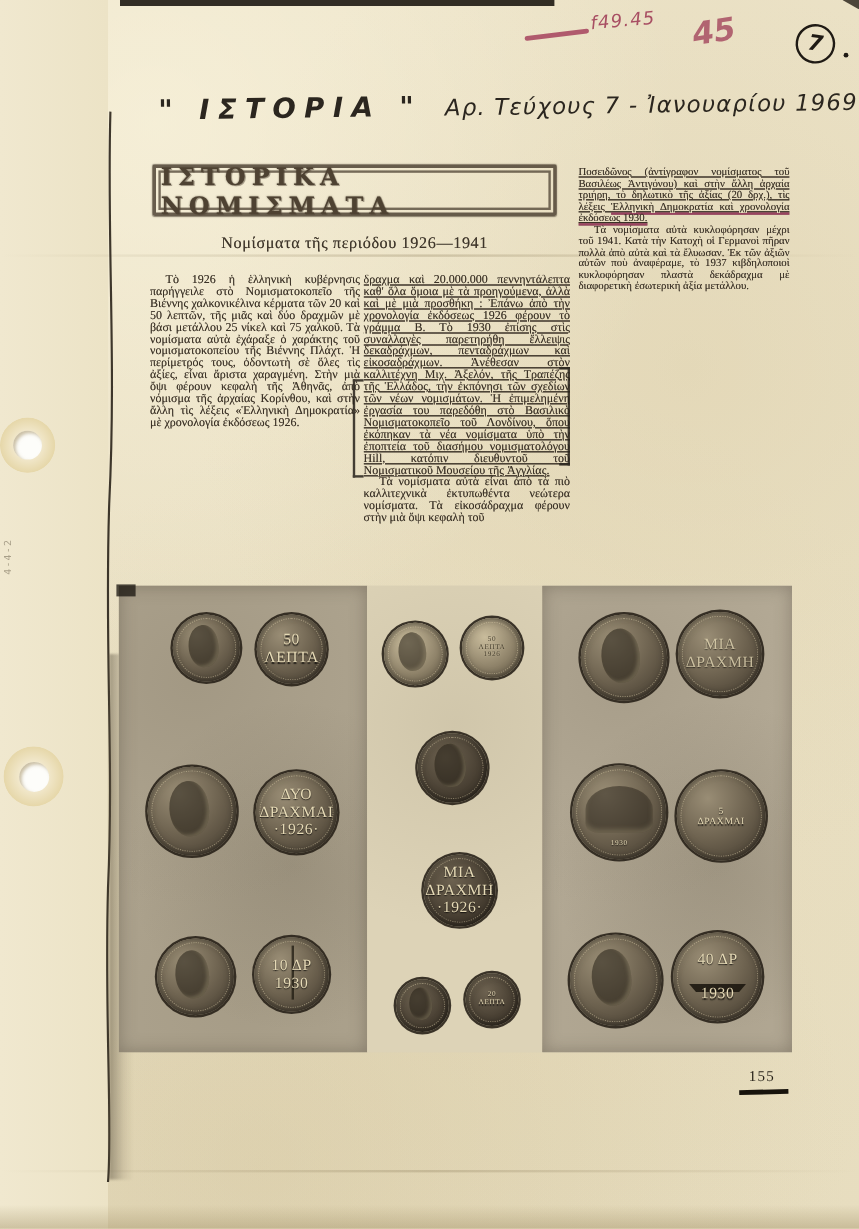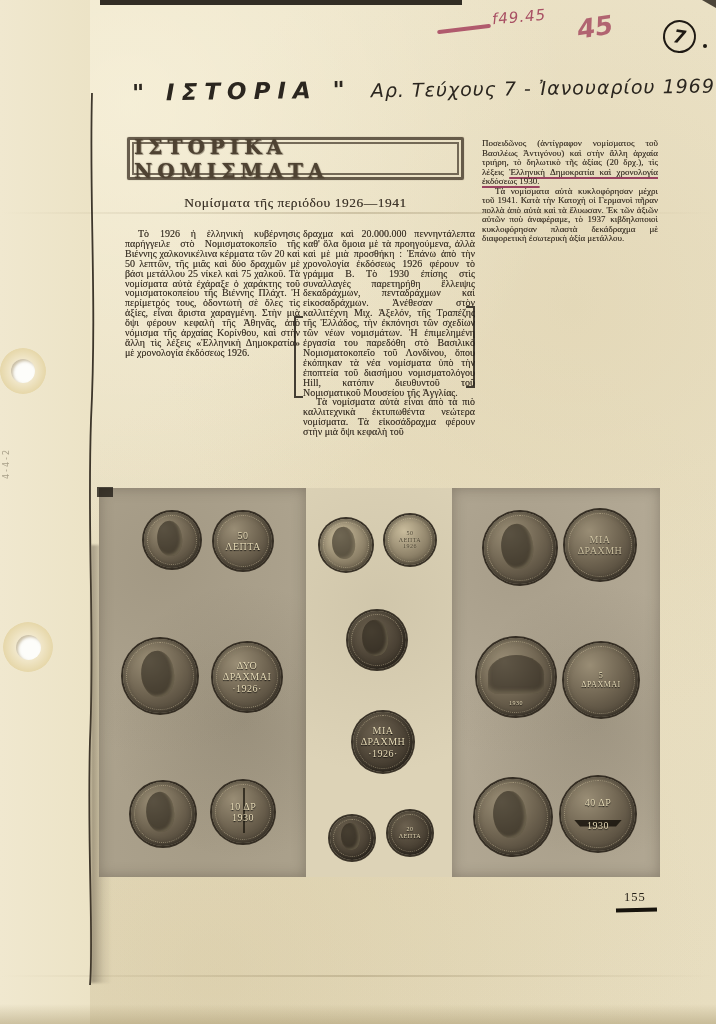--- a/index.html
+++ b/index.html
@@ -57,21 +57,21 @@
     display:flex;align-items:center;justify-content:flex-end;}
   .headline-text{font-family:"DejaVu Serif",serif;font-size:20px;font-weight:bold;letter-spacing:5px;color:#4e4232;
     text-shadow:1px 1px 0 rgba(78,66,50,.4),0 0 1.5px rgba(78,66,50,.8);}
   .subtitle{position:absolute;left:127px;top:195px;width:337px;text-align:center;font-size:13.5px;color:#3e352a;
     letter-spacing:.5px;text-shadow:0 0 .5px rgba(62,53,42,.6);}
 
   
   .col{position:absolute;text-align:justify;color:#3a3126;font-size:10px;line-height:9.9px;
     text-shadow:0 0 .5px rgba(58,49,38,.55);overflow:hidden;}
   .col p{margin:0;text-indent:13px;}
-  .col p.noindent{text-indent:0;}
+  .col p.noindent{text-indent:0;text-decoration:underline;}
   .col1{left:125px;top:229px;width:175px;height:260px;}
   .col2{left:303px;top:229px;width:172px;height:260px;}
   .col3{left:482px;top:139px;width:176px;height:352px;font-size:9.0px;line-height:9.55px;}
   .marked{text-decoration:underline;text-decoration-color:rgba(156,56,94,.85);text-decoration-thickness:2px;text-underline-offset:1.5px;}
 
   
   .bracket{position:absolute;width:7px;height:78px;opacity:.85;}
   .bracket.open{border-left:2.5px solid #26211a;border-top:2.5px solid #26211a;border-bottom:2.5px solid #26211a;}
   .bracket.close{border-right:2.5px solid #26211a;border-top:2.5px solid #26211a;border-bottom:2.5px solid #26211a;}
 
@@ -101,21 +101,21 @@
   .coin.head::after{content:"";position:absolute;left:24%;top:16%;width:44%;height:62%;
     background:rgba(38,32,23,.55);border-radius:58% 46% 52% 48%;transform:rotate(-10deg);
     box-shadow:inset -2px -2px 3px rgba(190,175,140,.3);}
   .coin.wing::after{content:"";position:absolute;left:14%;top:22%;width:72%;height:50%;
     background:rgba(38,32,23,.5);border-radius:50% 50% 20% 20%;
     box-shadow:inset 0 -3px 4px rgba(190,175,140,.3);}
   .coin-label{position:relative;z-index:2;white-space:pre-line;text-align:center;
     color:#e6dab6;font-family:"Liberation Serif",serif;letter-spacing:.5px;
     text-shadow:0 1px 1px rgba(0,0,0,.8);line-height:1.15;}
   .fs-sm .coin-label{font-size:6px;}
-  .fs-md .coin-label{font-size:10px;}
+  .fs-md .coin-label{font-size:13px;}
   .fs-lg .coin-label{font-size:8px;}
   .stalk{position:absolute;left:50%;top:12%;width:2px;height:72%;background:rgba(30,25,16,.75);z-index:1;}
   .hull{position:absolute;left:18%;top:58%;width:64%;height:9%;background:rgba(24,19,12,.85);
     clip-path:polygon(0 0,100% 0,88% 100%,12% 100%);z-index:1;}
 
   
   .page-num{position:absolute;left:624px;top:890px;font-size:12.5px;color:#241f17;letter-spacing:1px;}
   .page-num-bar{position:absolute;left:616px;top:908px;width:41px;height:4px;background:#17130c;transform:rotate(-1.5deg);}
 </style>
 </head>

